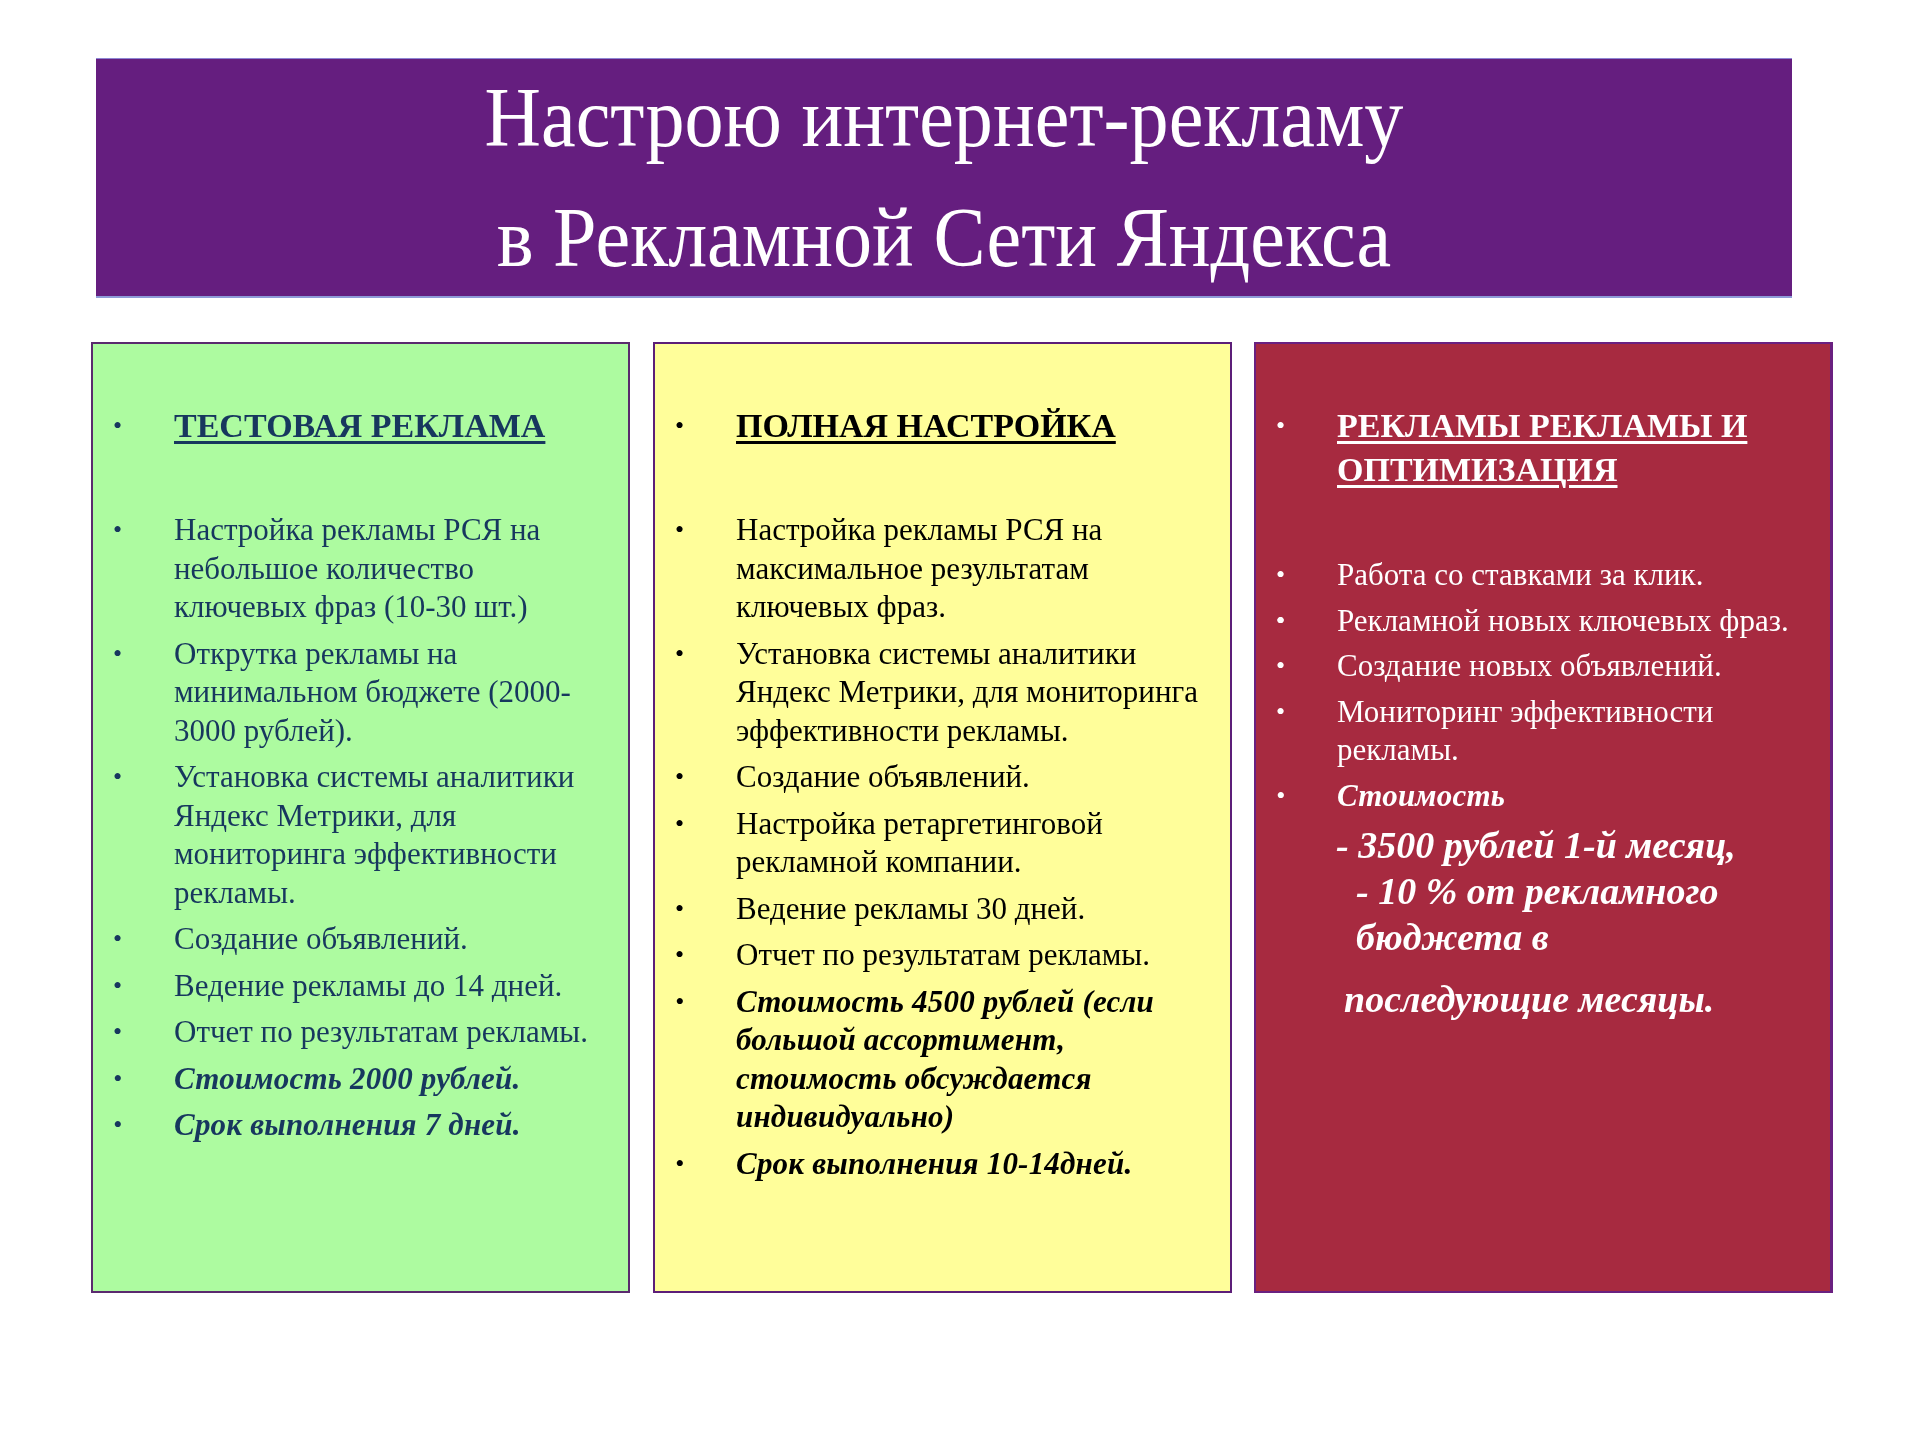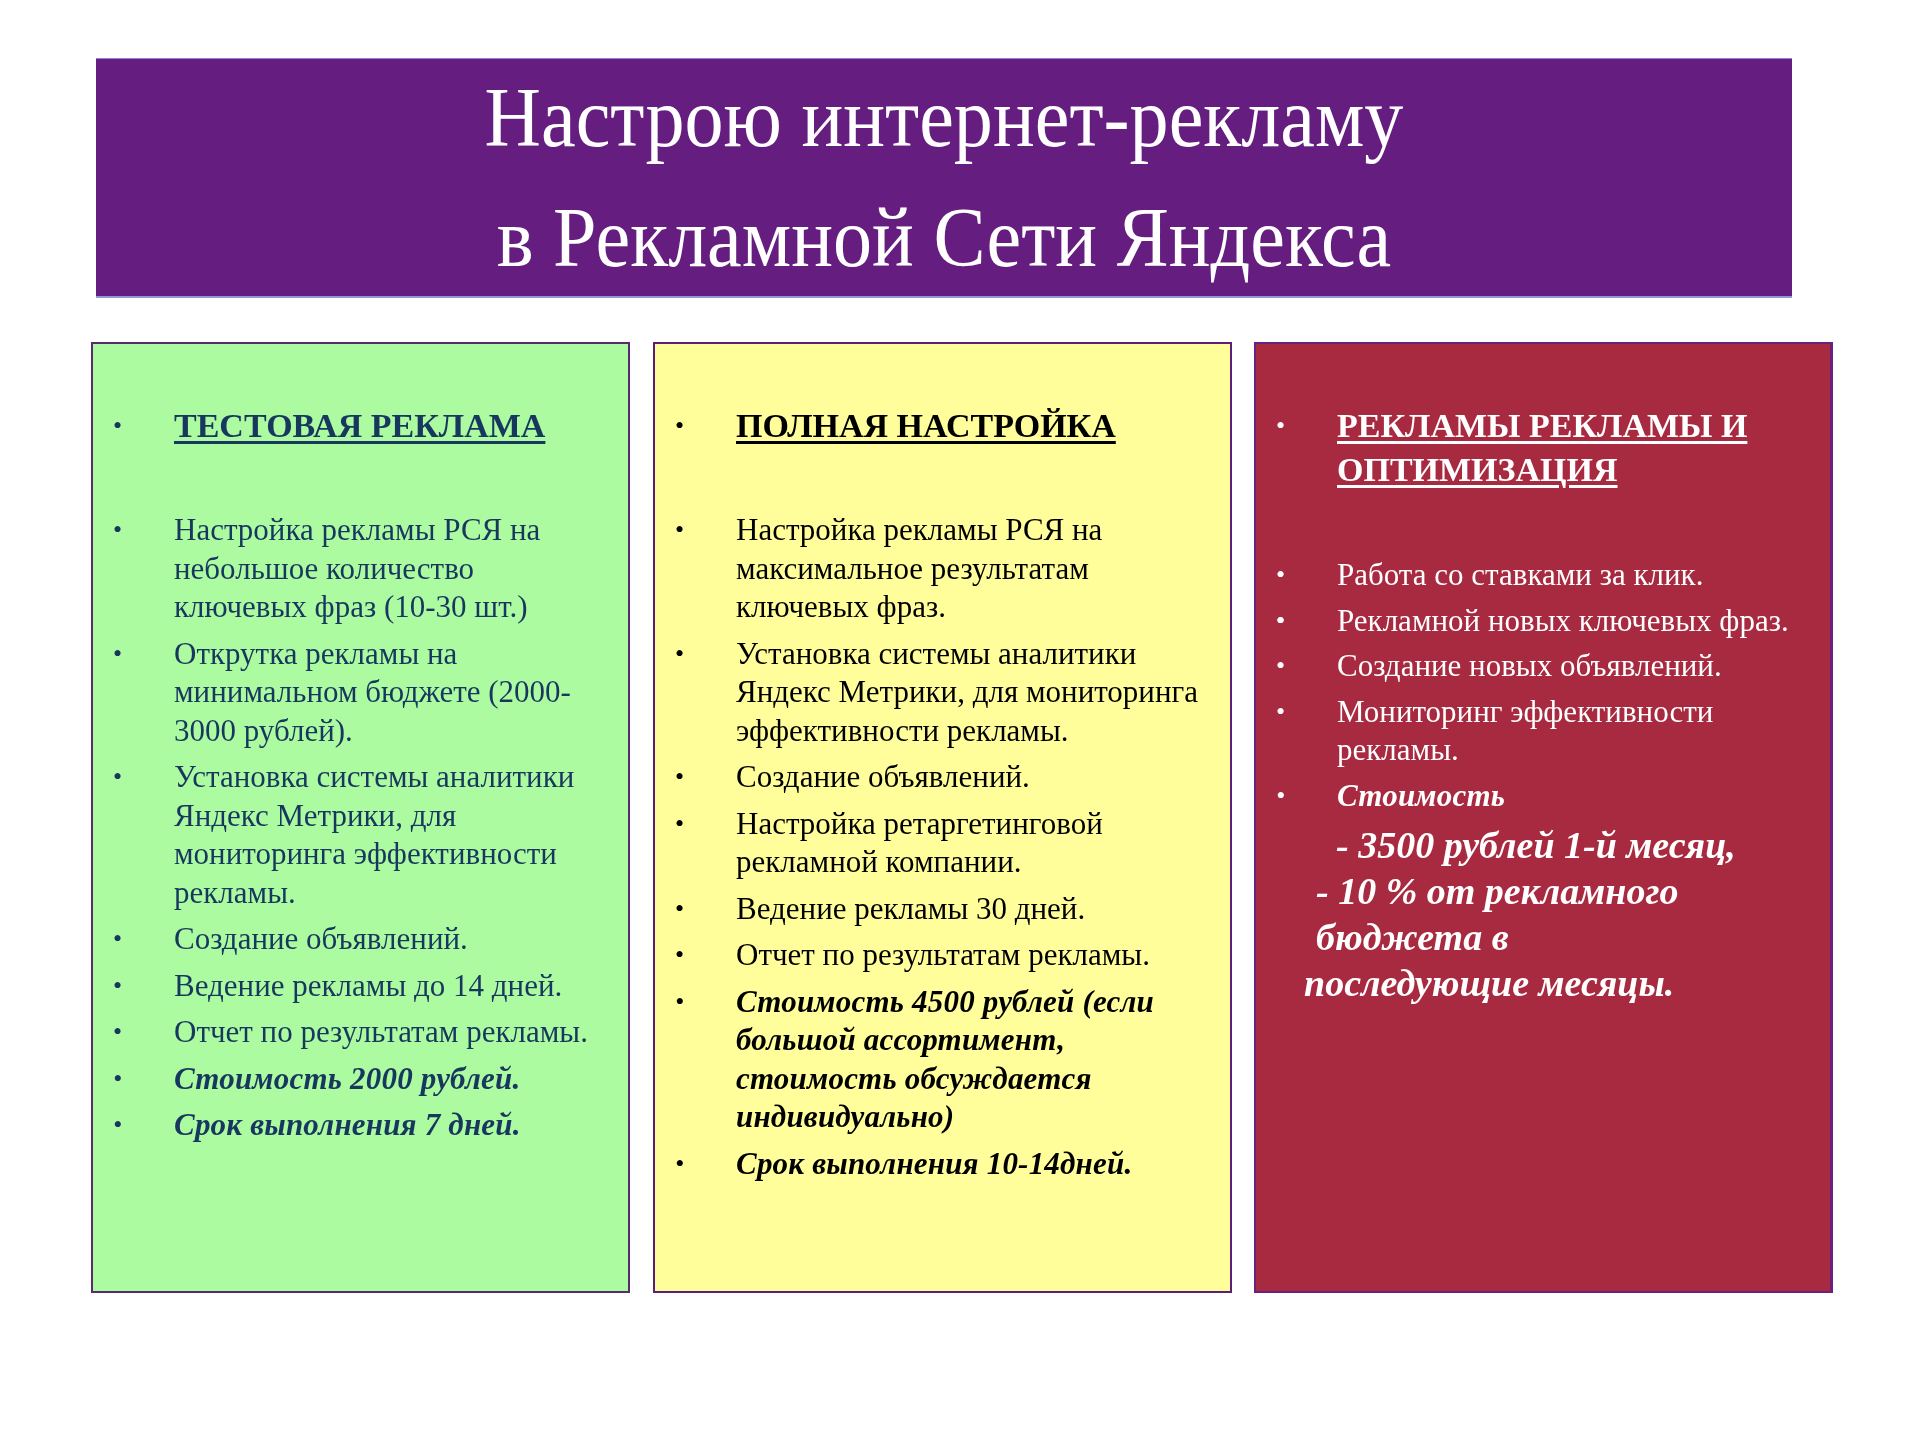--- a/index.html
+++ b/index.html
@@ -99,15 +99,15 @@
   </div>
   <ul>
     <li><span class="bullet">•</span><span>Работа со ставками за клик.</span></li>
     <li><span class="bullet">•</span></li>
     <li><span class="bullet">•</span><span>Рекламной новых ключевых фраз.</span></li>
     <li><span class="bullet">•</span><span>Создание новых объявлений.</span></li>
     <li><span class="bullet">•</span><span>Мониторинг эффективности рекламы.</span></li>
     <li class="em"><span class="bullet">•</span><span class="txt">Стоимость</span></li>
   </ul>
   <div class="sub" style="padding-left:80px;">- 3500 рублей 1-й месяц,</div>
-  <div class="sub" style="padding-left:60px;">- 10 % от рекламного бюджета в</div>
-  <div class="sub" style="padding-left:48px;">последующие месяцы.</div>
+  <div class="sub" style="padding-left:100px;">- 10 % от рекламного бюджета в</div>
+  <div class="sub" style="padding-left:88px;margin-top:16px;">последующие месяцы.</div>
 </div>
 
 </body></html>

